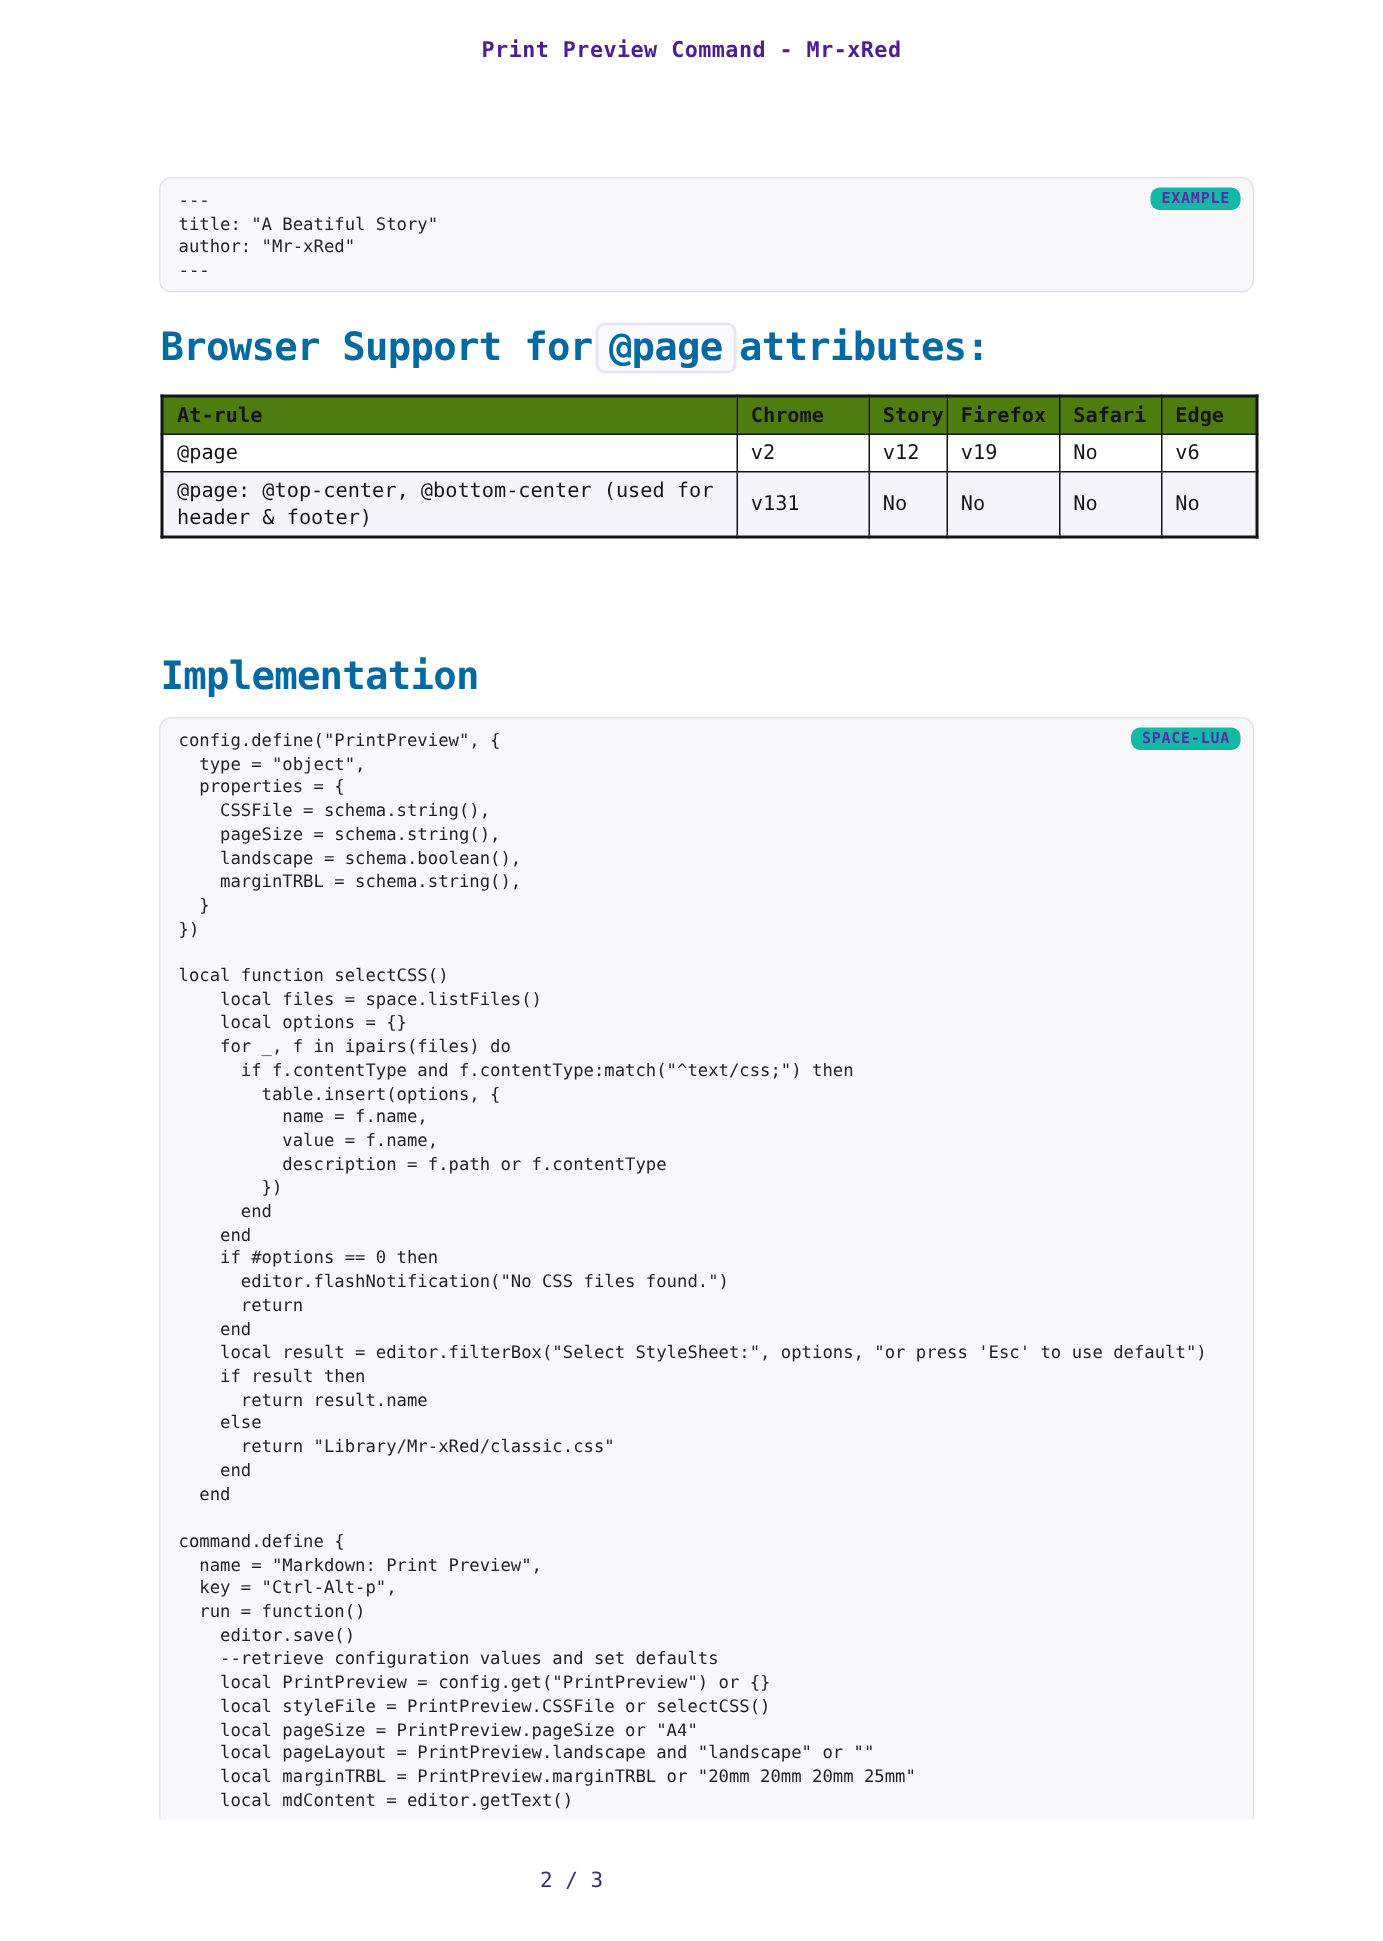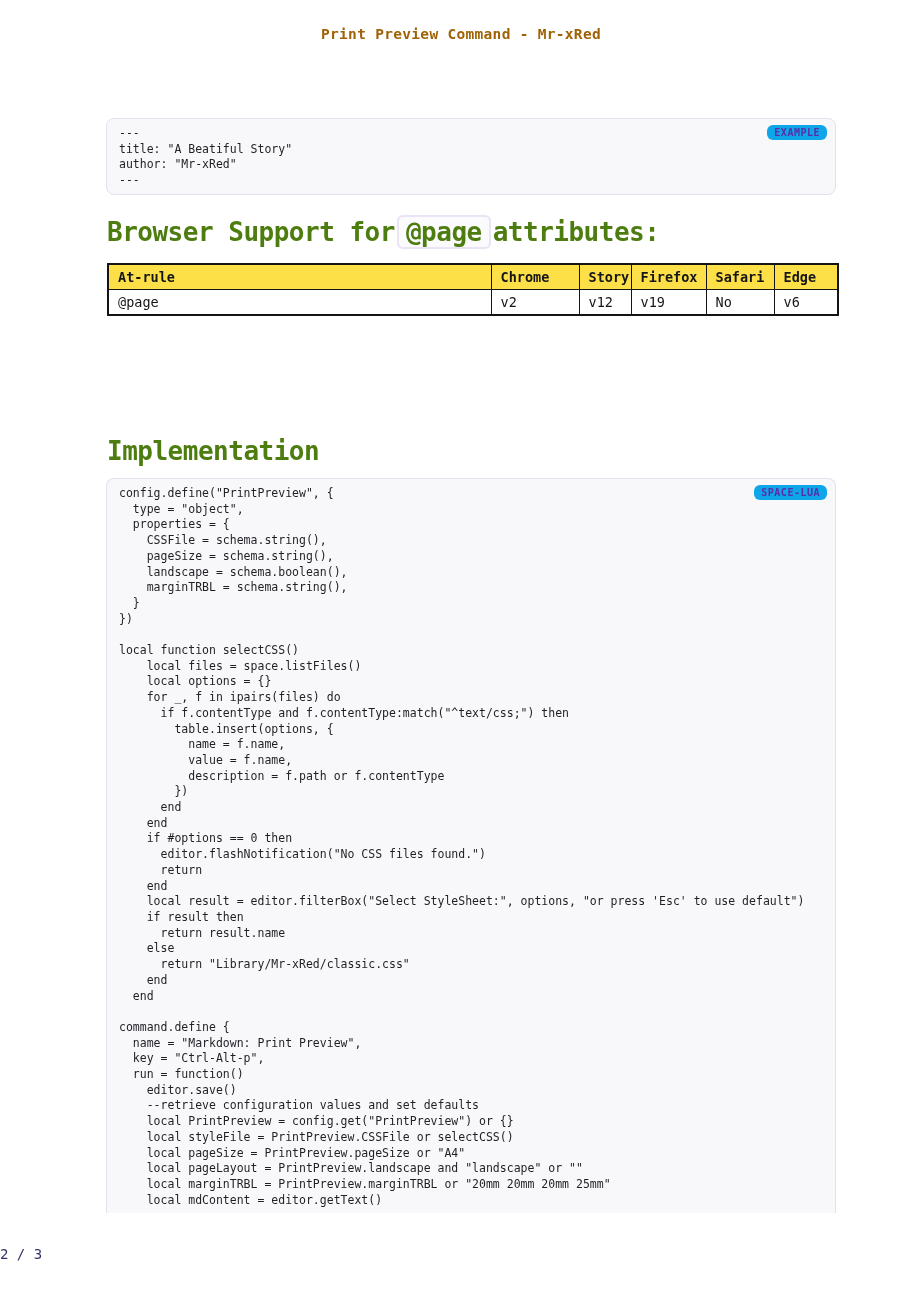--- a/index.html
+++ b/index.html
@@ -4,69 +4,69 @@
 <style>
   * { margin:0; padding:0; box-sizing:border-box; }
   html,body { background:#ffffff; }
   body {
     width:922px; height:1294px; position:relative; overflow:hidden;
     font-family:"DejaVu Sans Mono","Liberation Mono",monospace;
     color:#1c1c1e;
   }
   .doc-title {
     position:absolute; top:26px; left:0; width:922px; text-align:center;
-    font-size:14.5px; font-weight:bold; color:#a16207; letter-spacing:.3px;
+    font-size:14.5px; font-weight:bold; color:#4c1d95; letter-spacing:.3px;
   }
   .intro-line {
     position:absolute; top:80px; left:152px; font-size:15px; color:#1b1b1b;margin-top:37px;
   }
   .code-block {
     position:absolute; left:106px; width:730px;
     background:#f8f8fb; border:1px solid #e2e2ec; border-radius:8px;
     padding:7px 12px;
   }
   .code-block pre {
     font-family:"DejaVu Sans Mono","Liberation Mono",monospace;
     font-size:11.5px; line-height:15.7px; color:#1f1f24; white-space:pre;
   }
   .block-example { top:118px; height:77px; }
   .block-lua {
     top:478px; height:735px; border-radius:8px 8px 0 0; border-bottom:none;
     overflow:hidden;
   }
   .lang-badge {
     position:absolute; top:6px; right:8px;
-    background:#0ea5e9; color:#5c2ba8; font-size:10px; font-weight:bold;
+    background:#14b8a6; color:#5c2ba8; font-size:10px; font-weight:bold;
     padding:2px 7px; border-radius:6px; letter-spacing:.5px;
   }
   .section-heading {
     position:absolute; left:107px; font-size:26px; font-weight:bold;
-    color:#4d7c0f; letter-spacing:-0.5px; white-space:nowrap;text-align:center;
+    color:#0369a1; letter-spacing:-0.5px; white-space:nowrap;text-align:center;
   }
   .h-browser { top:217px; }
   .h-impl { top:436px; }
   .inline-code {
     background:#fbfafd; border:2px solid #eae4f4; border-radius:6px;
     padding:0 7px; margin:0 2px; font-weight:bold;
   }
   table.support {
     position:absolute; top:263px; left:107px; width:730px;
     border-collapse:collapse; table-layout:fixed;
     font-size:13.5px; color:#151518;
   }
   table.support th, table.support td {
     border:1px solid #141414; padding:3px 9px; text-align:left;
     line-height:18px; vertical-align:middle;
   }
   table.support { border:2px solid #141414; }
-  table.support thead th { background:#fde047; font-weight:bold; height:25px; }
+  table.support thead th { background:#4d7c0f; font-weight:bold; height:25px; }
   table.support tbody tr { height:25px; background:#ffffff; }
   table.support tbody tr:nth-child(even) { background:#f6f4fb; }
   .page-footer {
-    position:absolute; top:1246px; left:0; width:762px; text-align:left;
+    position:absolute; top:1246px; left:0; width:762px; text-align:center;
     font-size:14px; color:#33336b;
   }
 </style>
 </head>
 <body>
 
 <div class="doc-title">Print Preview Command - Mr-xRed</div>
 
 <div class="intro-line">will be used instead:</div>
 
@@ -100,20 +100,28 @@
     </tr>
   </thead>
   <tbody>
     <tr>
       <td>@page</td>
       <td>v2</td>
       <td>v12</td>
       <td>v19</td>
       <td>No</td>
       <td>v6</td>
+    </tr>
+    <tr>
+      <td>@page: @top-center, @bottom-center (used for header &amp; footer)</td>
+      <td>v131</td>
+      <td>No</td>
+      <td>No</td>
+      <td>No</td>
+      <td>No</td>
     </tr>
   </tbody>
 </table>
 
 <div class="section-heading h-impl">Implementation</div>
 
 <div class="code-block block-lua">
   <span class="lang-badge">SPACE-LUA</span>
   <pre>config.define("PrintPreview", {
   type = "object",

